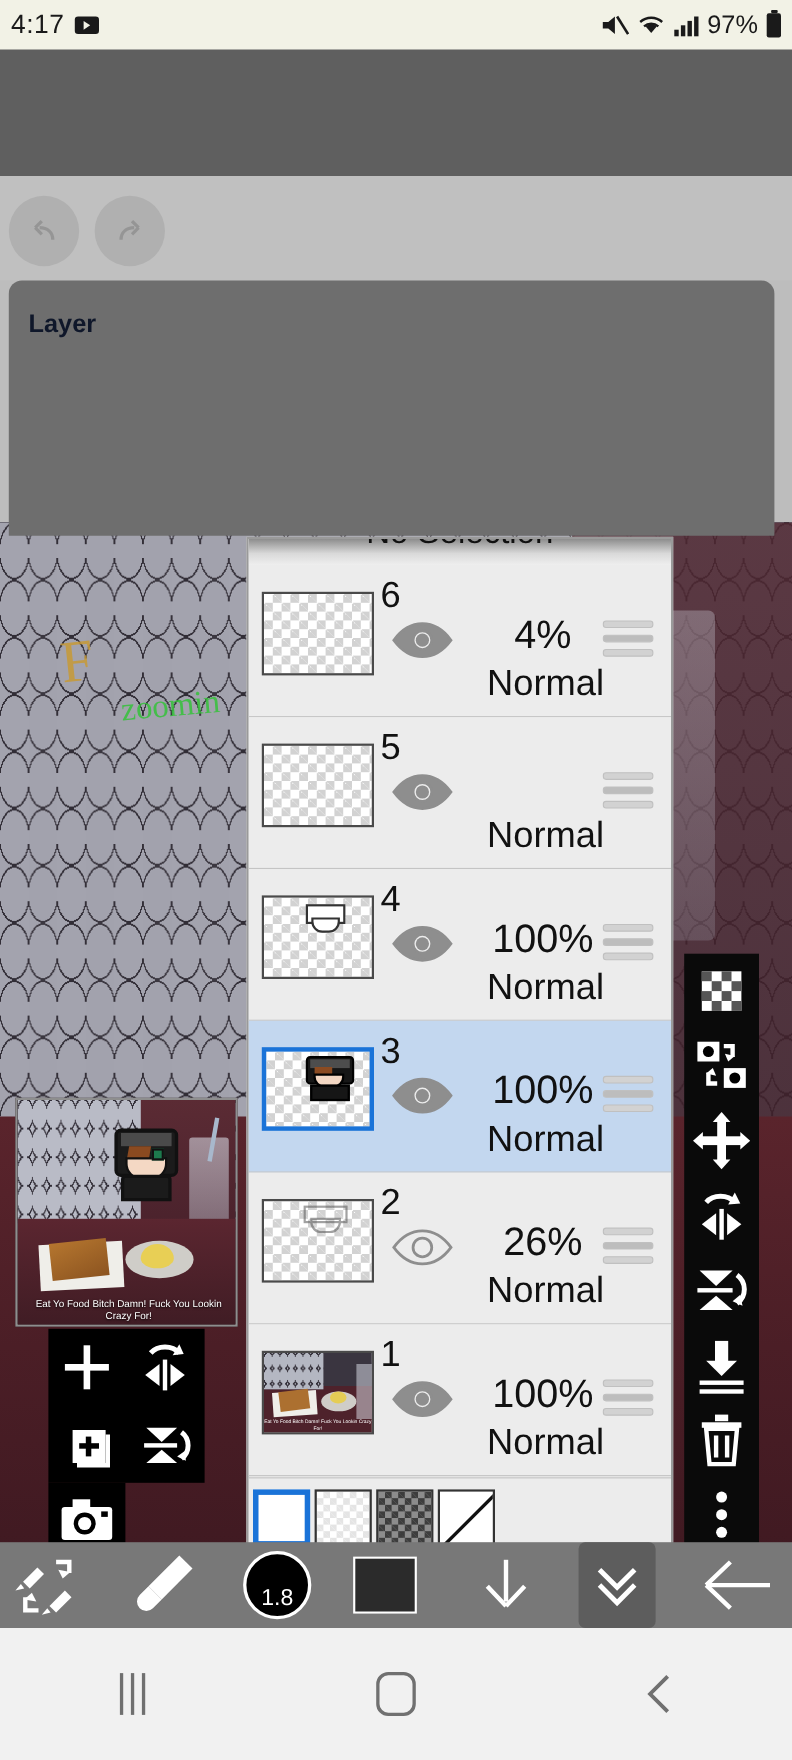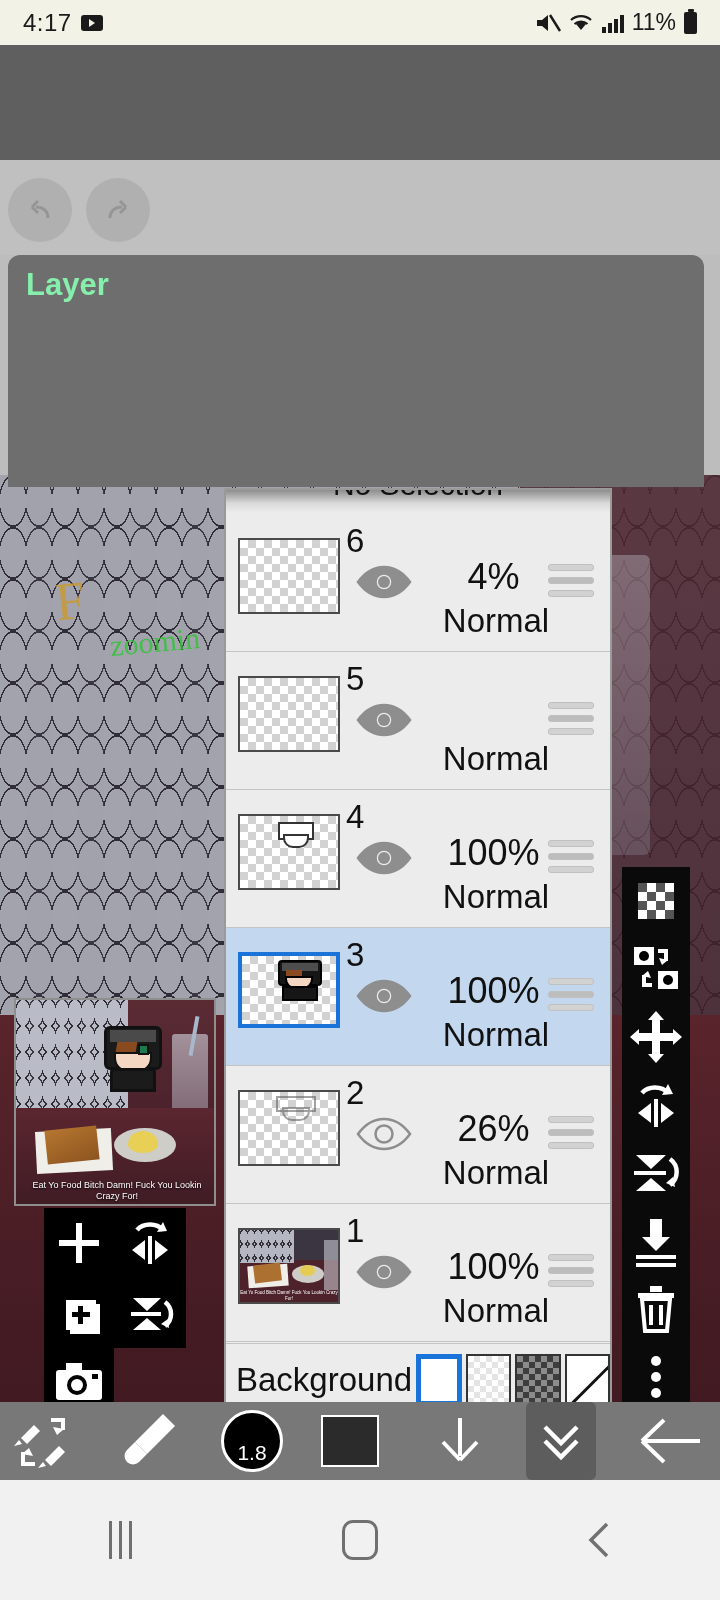--- a/index.html
+++ b/index.html
@@ -8,21 +8,21 @@
     font-family: "Liberation Sans", sans-serif;
     background: #5f5f5f;
     overflow: hidden;
   }
   #root { position: relative; width: 720px; height: 1600px; }
 
   
   .statusbar {
     position: absolute; left:0; top:0; width:720px; height:45px;
     background: #f2f2e6; display:flex; align-items:center;
-    padding: 0 23px; color:#1a1a1a;
+    padding: 0 10px; color:#1a1a1a;
   }
   .st-time { font-size:24px; font-weight:400; letter-spacing:0.5px; }
   .st-yt {
     width:22px; height:16px; background:#1a1a1a; border-radius:3px;
     margin-left:9px; position:relative;
   }
   .st-yt:after{
     content:""; position:absolute; left:8px; top:4px;
     border-left:6px solid #f2f2e6; border-top:4px solid transparent;
     border-bottom:4px solid transparent;
@@ -219,22 +219,22 @@
     color:#fff; font-size:9px; text-align:center; line-height:1.25;
     text-shadow:0 1px 2px #000; padding:0 4px;
   }
 
   
   .layerpanel{
     position:absolute; left:8px; top:95px; width:696px; height:232px;
     background:#6e6e6e; border-radius:12px 12px 0 0;
   }
   .layerpanel .ttl{
-    position:absolute; left:18px; top:12px; color:#86efac;
-    font-size:31px; font-weight:700;
+    position:absolute; left:18px; top:26px; color:#0f172a;
+    font-size:23px; font-weight:700;
   }
 
   
   .layerlist{
     position:absolute; left:224px; top:328px; width:388px; height:930px;
     background:#ececec; border:2px solid #9a9a9a; overflow:hidden;
   }
   .ll-header{
     height:24px; width:100%;
     background:linear-gradient(180deg,#8d8d8d 0%,#d9d9d9 55%,#efefef 100%);
@@ -444,21 +444,21 @@
         <path d="M13 18l-5-6a7.5 7.5 0 0110 0z" fill="#1a1a1a"></path>
         <path d="M3 8a15 15 0 0120 0" stroke="#1a1a1a" stroke-width="2.2" fill="none"></path>
         <path d="M6.5 12a10 10 0 0113 0" stroke="#1a1a1a" stroke-width="2.2" fill="none"></path>
       </svg>
       <svg width="24" height="22" viewBox="0 0 24 22">
         <rect x="1" y="15" width="4" height="6" fill="#1a1a1a"></rect>
         <rect x="7" y="11" width="4" height="10" fill="#1a1a1a"></rect>
         <rect x="13" y="7" width="4" height="14" fill="#1a1a1a"></rect>
         <rect x="19" y="3" width="4" height="18" fill="#1a1a1a"></rect>
       </svg>
-      <div class="st-pct">11%</div>
+      <div class="st-pct">97%</div>
       <div class="st-batt"></div>
     </div>
   </div>
 
 
   <div class="appwrap">
 
     <div class="topbar">
       <div class="circbtn" id="undo-btn">
         <svg width="36" height="36" viewBox="0 0 36 36">
@@ -756,21 +756,20 @@
             <div class="lblend">Normal</div>
             <div class="lhandle">
               <i></i>
               <i class="mid"></i>
               <i></i>
             </div>
           </div>
         </div>
 
       <div class="bgrow">
-        <div class="lbl">Background</div>
         <div class="bgsw white sel"></div>
         <div class="bgsw light"></div>
         <div class="bgsw dark"></div>
         <div class="bgsw none"></div>
       </div>
     </div>
 
     <div class="ctrlstrip">
       <div class="btn-clip">
         <svg width="163" height="48" viewBox="0 0 163 48">

